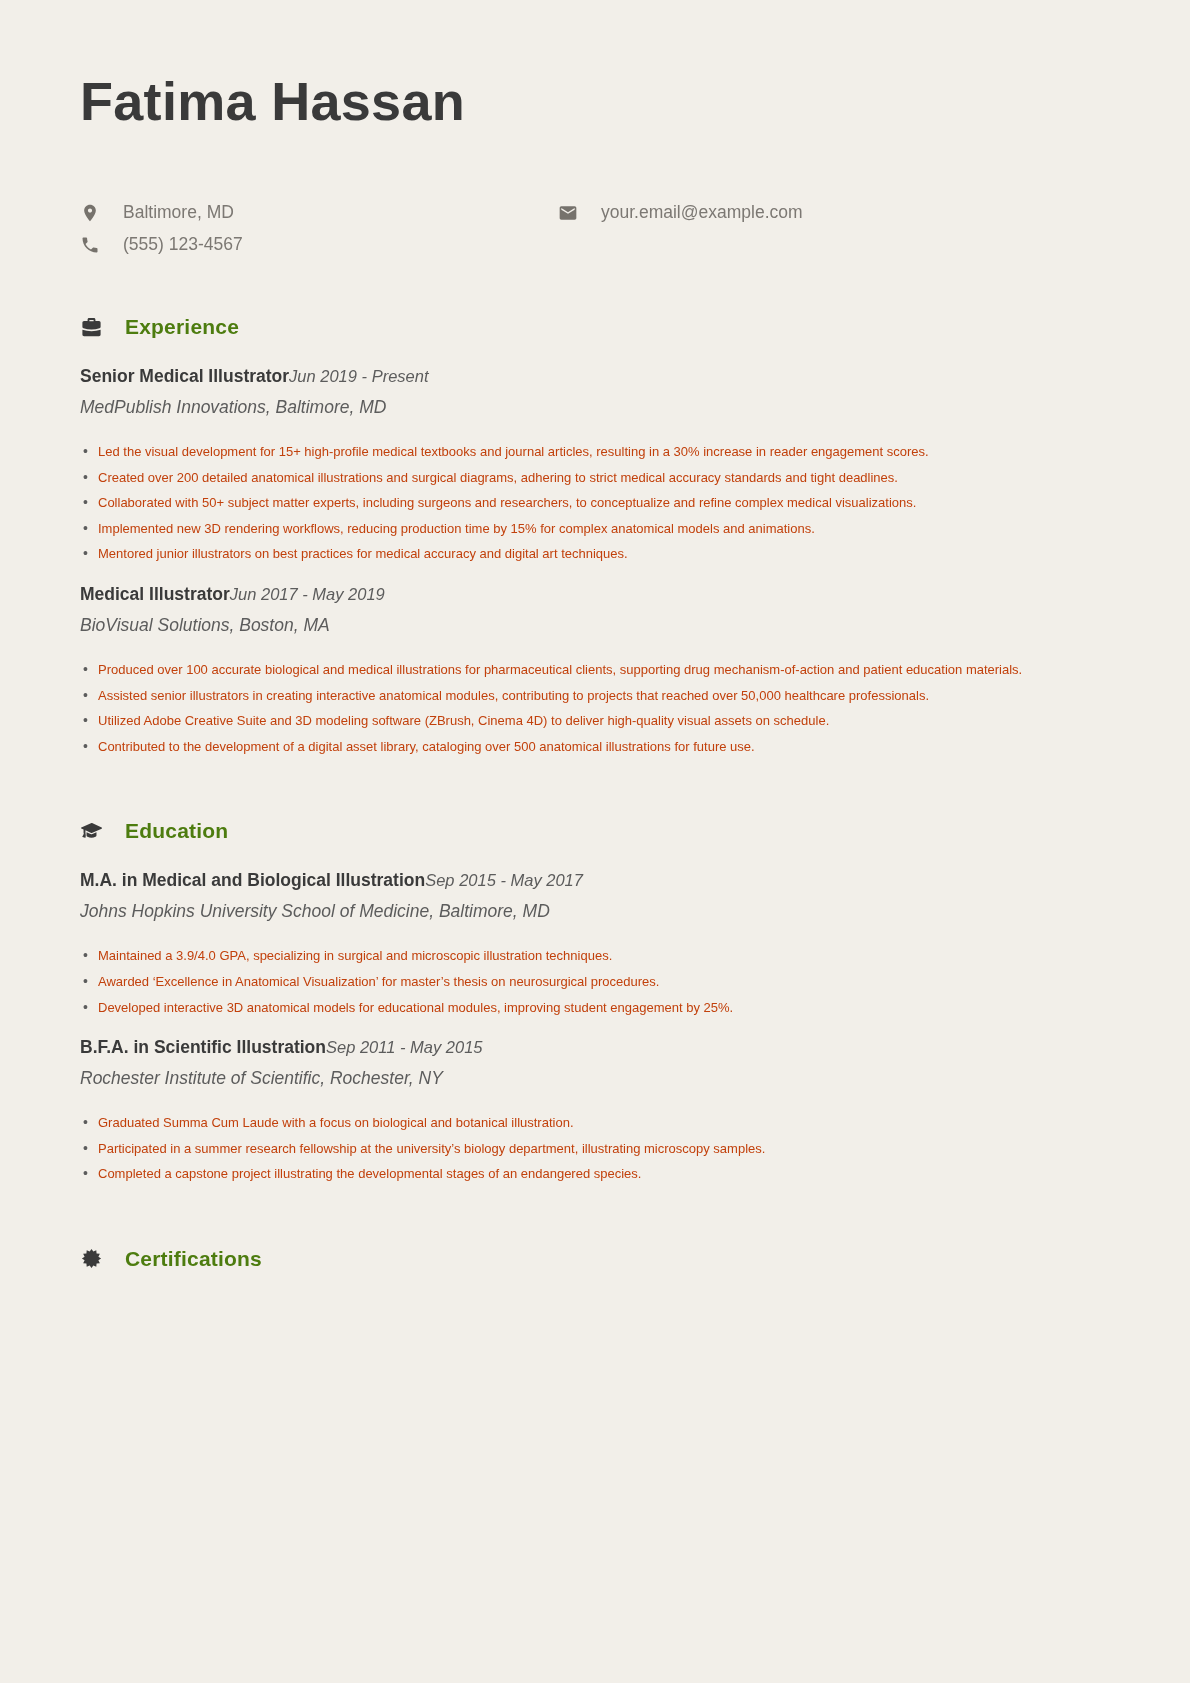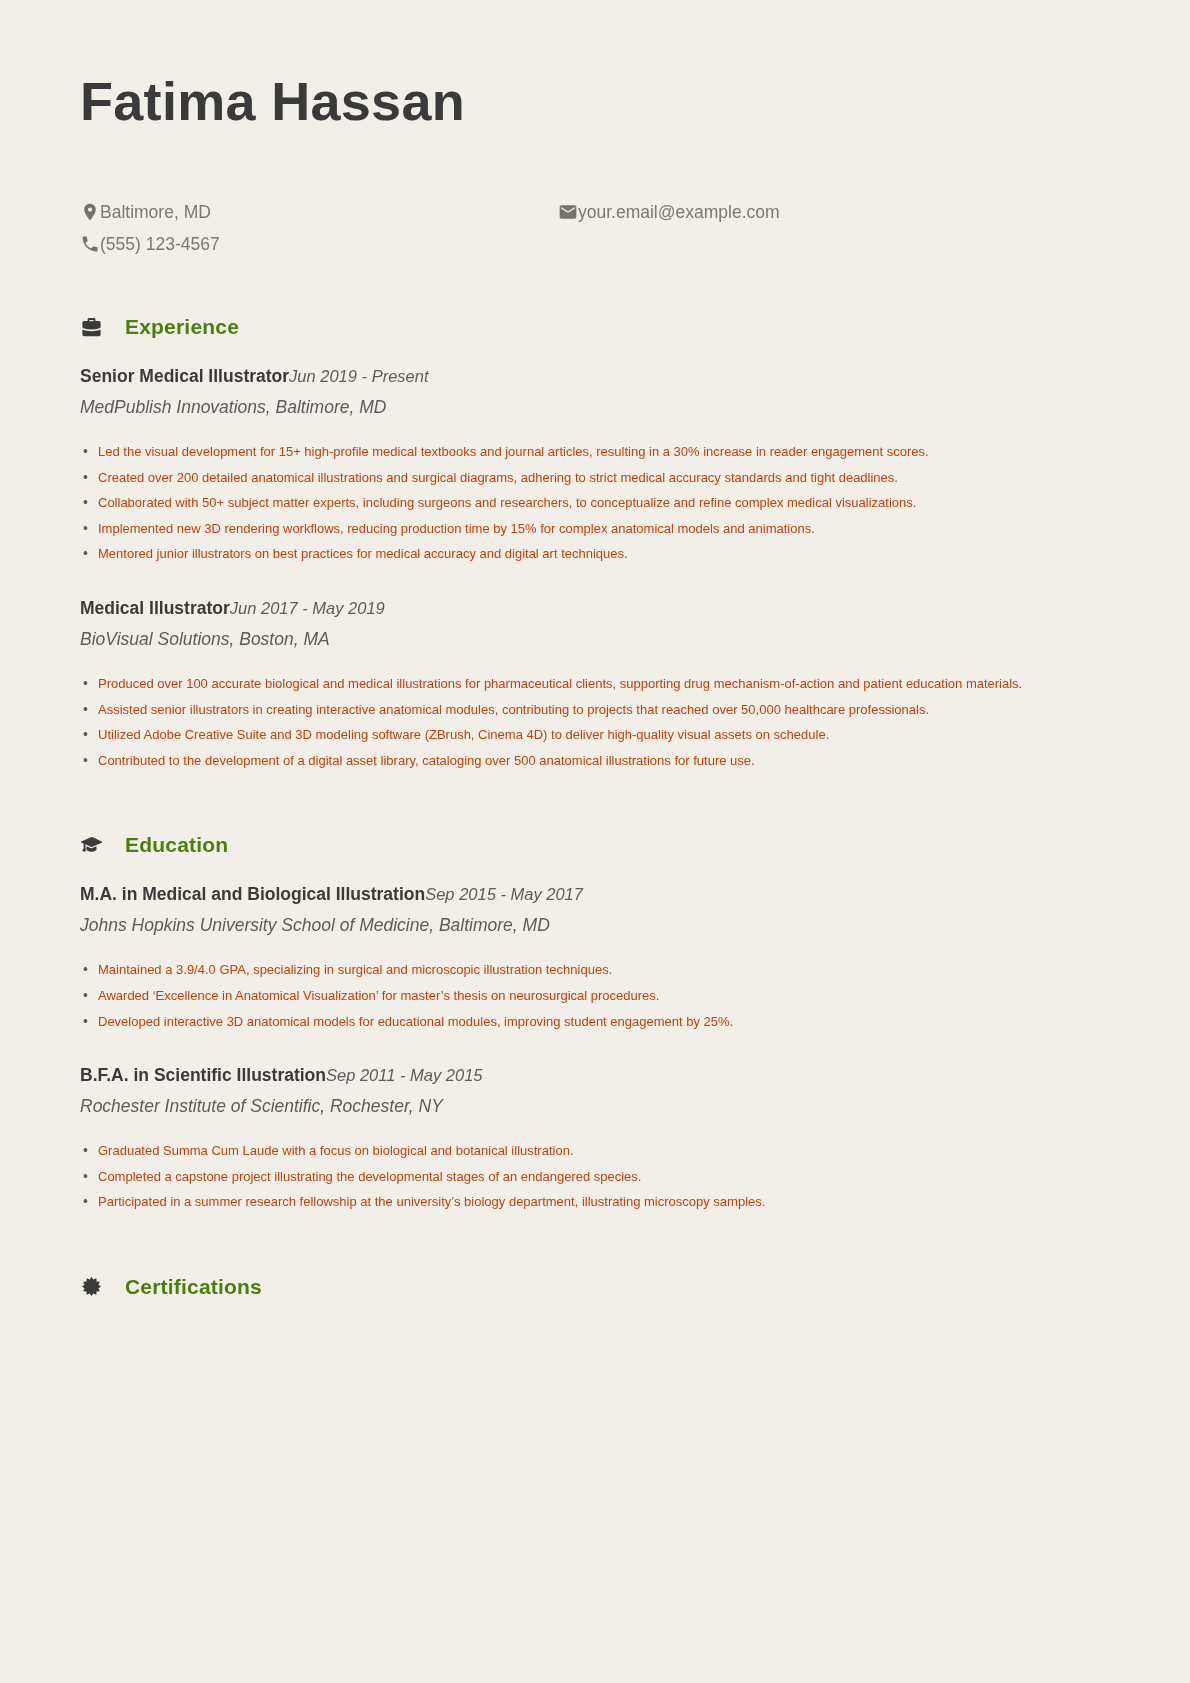--- a/index.html
+++ b/index.html
@@ -27,21 +27,22 @@
     letter-spacing: 0.3px;
   }
   .contact {
     margin-top: 70px;
     display: grid;
     grid-template-columns: 478px 1fr;
     row-gap: 11px;
   }
   .c-item {
     display: flex;
-    align-items: flex-start;
+    align-items: flex-end;
+    gap: 23px;
     font-size: 17.5px;
     color: #7c7873;
   }
   .c-item .icon { width: 20px; height: 20px; color: #76726c; flex: none; display: inline-flex; }
   .c-item .icon svg { width: 100%; height: 100%; fill: currentColor; }
 
   
   .sec-h {
     display: flex;
     align-items: center;
@@ -53,21 +54,21 @@
   .sec-h h2 {
     margin: 0;
     font-size: 21px;
     font-weight: 700;
     color: #4d7c0f;
     letter-spacing: 0.2px;
   }
 
   
   .entry { margin-top: 27px; }
-  .entry + .entry { margin-top: 31px; }
+  .entry + .entry { margin-top: 17px; }
   .erow {
     display: flex;
     justify-content: flex-start;
     align-items: baseline;
   }
   .erow h3 {
     margin: 0;
     font-size: 17.5px;
     font-weight: 700;
     color: #3a3a3a;
@@ -207,22 +208,22 @@
     </article>
 
     <article class="entry">
       <div class="erow">
         <h3>B.F.A. in Scientific Illustration</h3>
         <span class="edate">Sep 2011 - May 2015</span>
       </div>
       <div class="org">Rochester Institute of Scientific, Rochester, NY</div>
       <ul class="bullets">
         <li>Graduated Summa Cum Laude with a focus on biological and botanical illustration.</li>
+        <li>Participated in a summer research fellowship at the university’s biology department, illustrating microscopy samples.</li>
         <li>Completed a capstone project illustrating the developmental stages of an endangered species.</li>
-        <li>Participated in a summer research fellowship at the university’s biology department, illustrating microscopy samples.</li>
       </ul>
     </article>
   </section>
 
   <section>
     <div class="sec-h">
       <span class="icon">
         <svg viewBox="0 0 24 24">
             <polygon points="22,12 19.2,13.9 20.7,17 17.3,17.3 17,20.7 13.9,19.2 12,22 10.1,19.2 7,20.7 6.7,17.3 3.3,17 4.8,13.9 2,12 4.8,10.1 3.3,7 6.7,6.7 7,3.3 10.1,4.8 12,2 13.9,4.8 17,3.3 17.3,6.7 20.7,7 19.2,10.1"></polygon>
           </svg>

